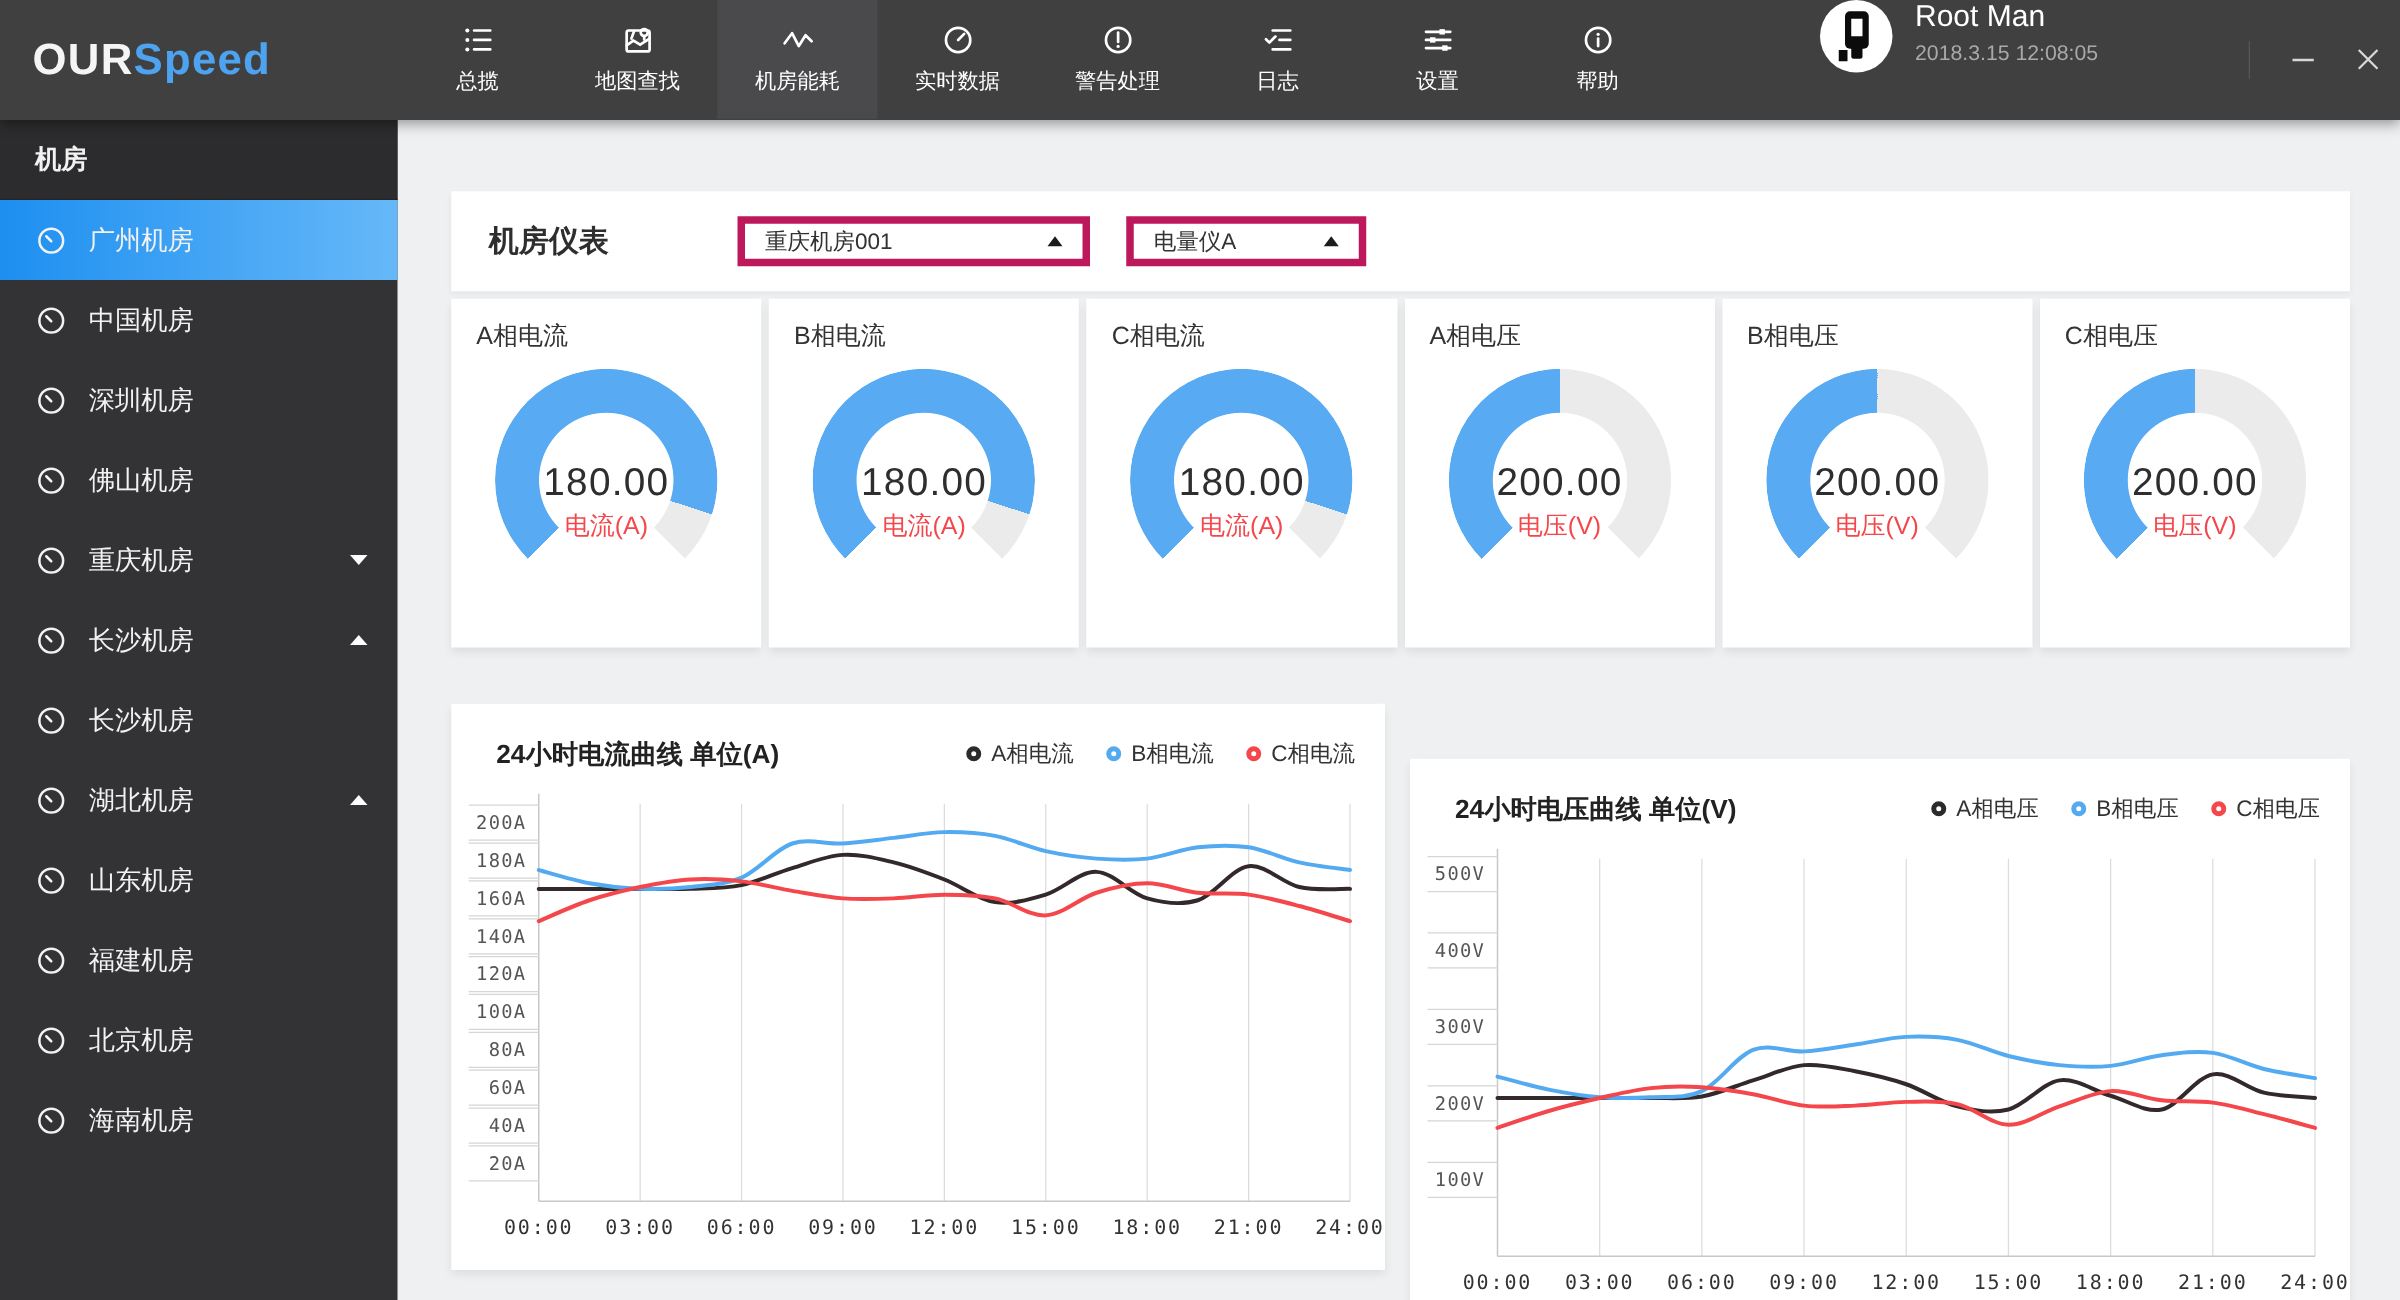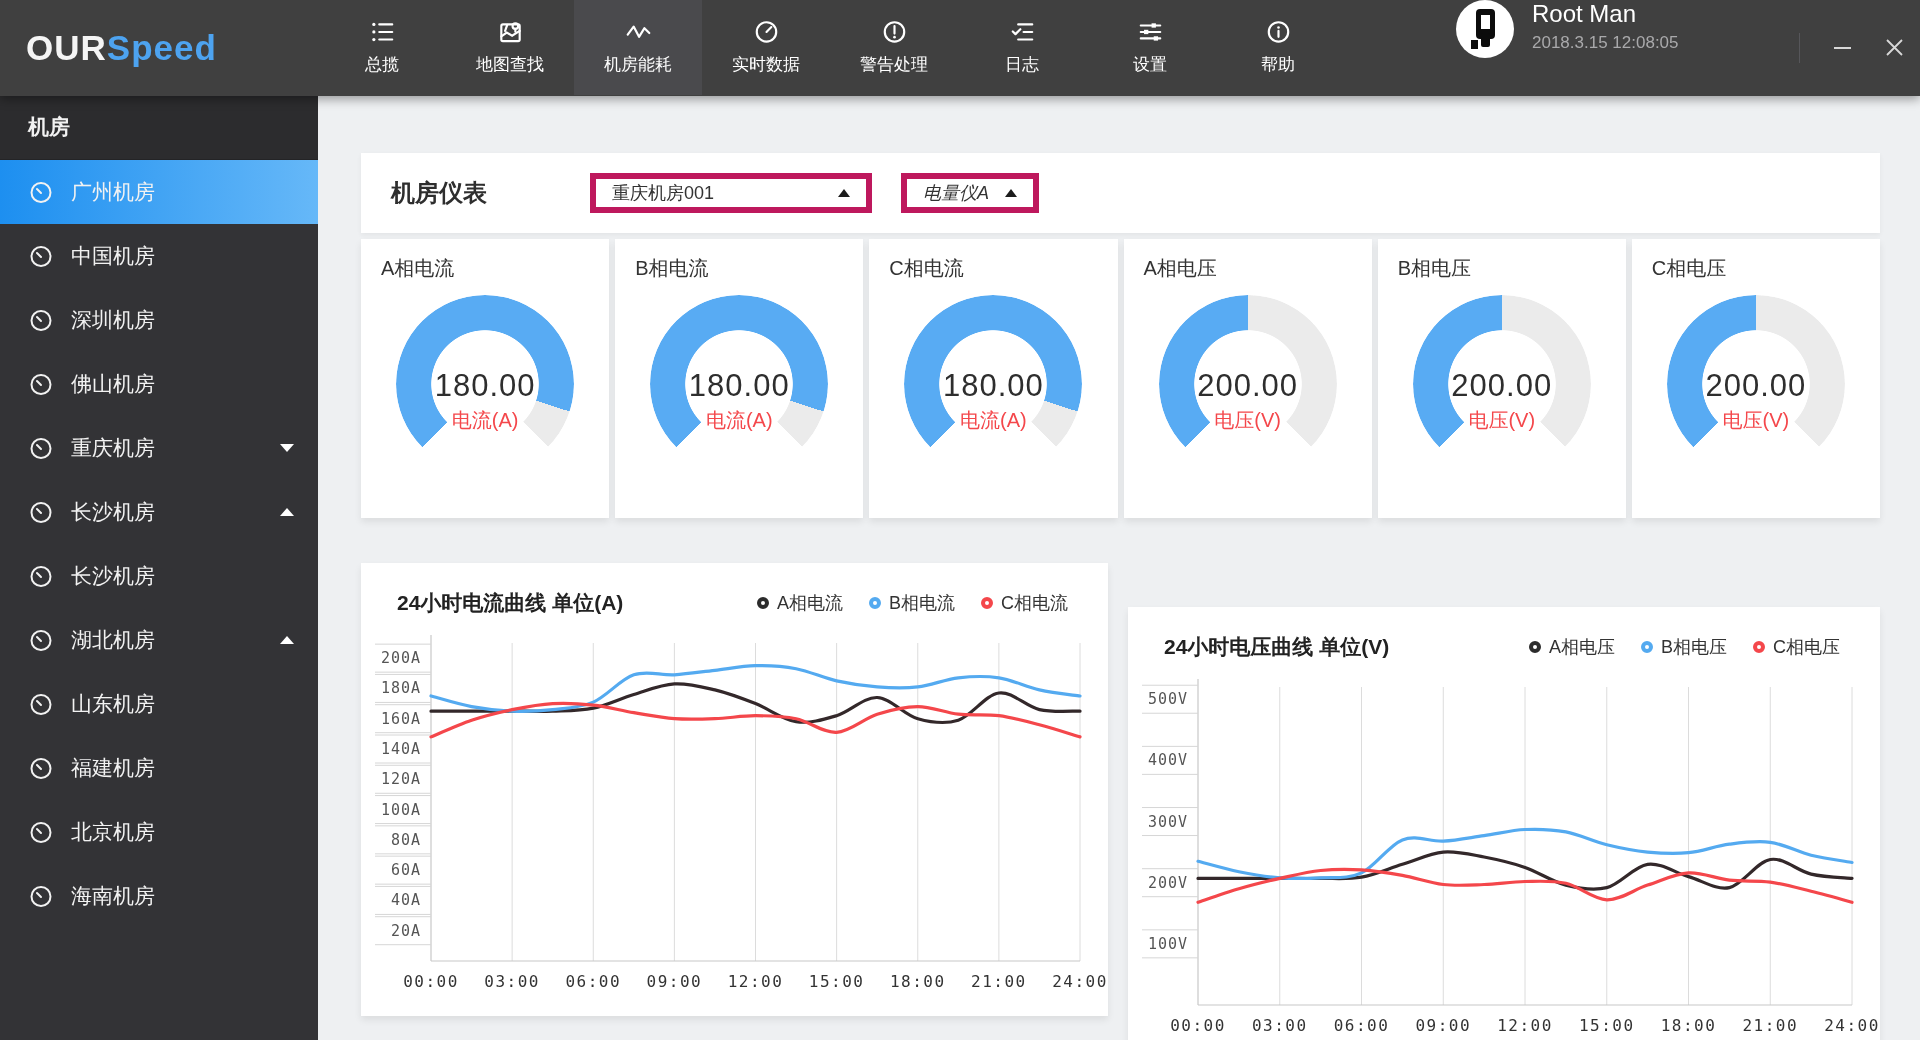--- a/index.html
+++ b/index.html
@@ -43,39 +43,39 @@
   
   .main { position:absolute; left:318px; top:95px; width:1602px; height:945px; padding:58px 40px 0 43px; }
   .panel-head { position:relative; height:80px; background:#fff; box-shadow:0 2px 5px rgba(0,0,0,.05); }
   .panel-title { position:absolute; left:30px; top:0; height:80px; display:flex; align-items:center;
     font-size:24px; font-weight:bold; color:#2e2e2e; }
   .select { position:absolute; top:20px; height:40px; border:6px solid #be185d; background:#fff;
     display:flex; align-items:center; padding:0 16px; font-size:18px; color:#333; cursor:pointer; }
   .select .tri { margin-left:auto; width:0; height:0; border-left:6px solid transparent;
     border-right:6px solid transparent; border-bottom:8px solid #1c1c1c; }
   .sel-room { left:229px; width:282px; }
-  .sel-meter { left:540px; width:138px;font-style:italic; }
+  .sel-meter { left:540px; width:192px; }
 
   .gauge-row { display:flex; gap:6px; margin-top:6px; }
   .gauge-card { flex:1; height:279px; background:#fff; position:relative; box-shadow:0 4px 7px rgba(0,0,0,.08); }
   .gtitle { position:absolute; left:20px; top:16px; font-size:20px; color:#333; }
   .gauge-wrap { position:absolute; top:56px; left:50%; transform:translateX(-50%); width:178px; height:178px; }
   .ring { position:absolute; inset:0; border-radius:50%;
     -webkit-mask:radial-gradient(closest-side,transparent 60%,#000 60.8%);
             mask:radial-gradient(closest-side,transparent 60%,#000 60.8%); }
   .gtxt { position:absolute; inset:0; display:flex; flex-direction:column; align-items:center;
     justify-content:center; padding-top:34px; }
   .gval { font-size:31px; color:#2e2e2e; letter-spacing:1px; }
   .gunit { font-size:20px; margin-top:3px; }
 
   .charts-row { display:flex; gap:20px; margin-top:45px; }
   .chart-card { height:453px; background:#fff; box-shadow:0 4px 7px rgba(0,0,0,.08); }
   .chart-card.left { flex:0 0 747px; }
   .chart-card.right { flex:1;margin-top:44px; }
-  .chart-head { display:flex; align-items:center; padding:26px 40px 0 36px; }
+  .chart-head { display:flex; align-items:center; padding:26px 24px 0 36px; }
   .chart-title { font-size:21px; font-weight:bold; color:#222; }
   .legend { margin-left:auto; display:flex; gap:26px; align-items:center; }
   .lgd { display:flex; align-items:center; gap:8px; font-size:18px; color:#333; cursor:pointer; }
   .lgd-ring { width:12px; height:12px; border-radius:50%; border:4px solid; background:#fff; }
   .chart-canvas { display:block; margin-top:2px; }
   .axis-txt { font-family:"DejaVu Sans Mono","Liberation Mono",monospace; }
 </style>
 </head>
 <body>
 

